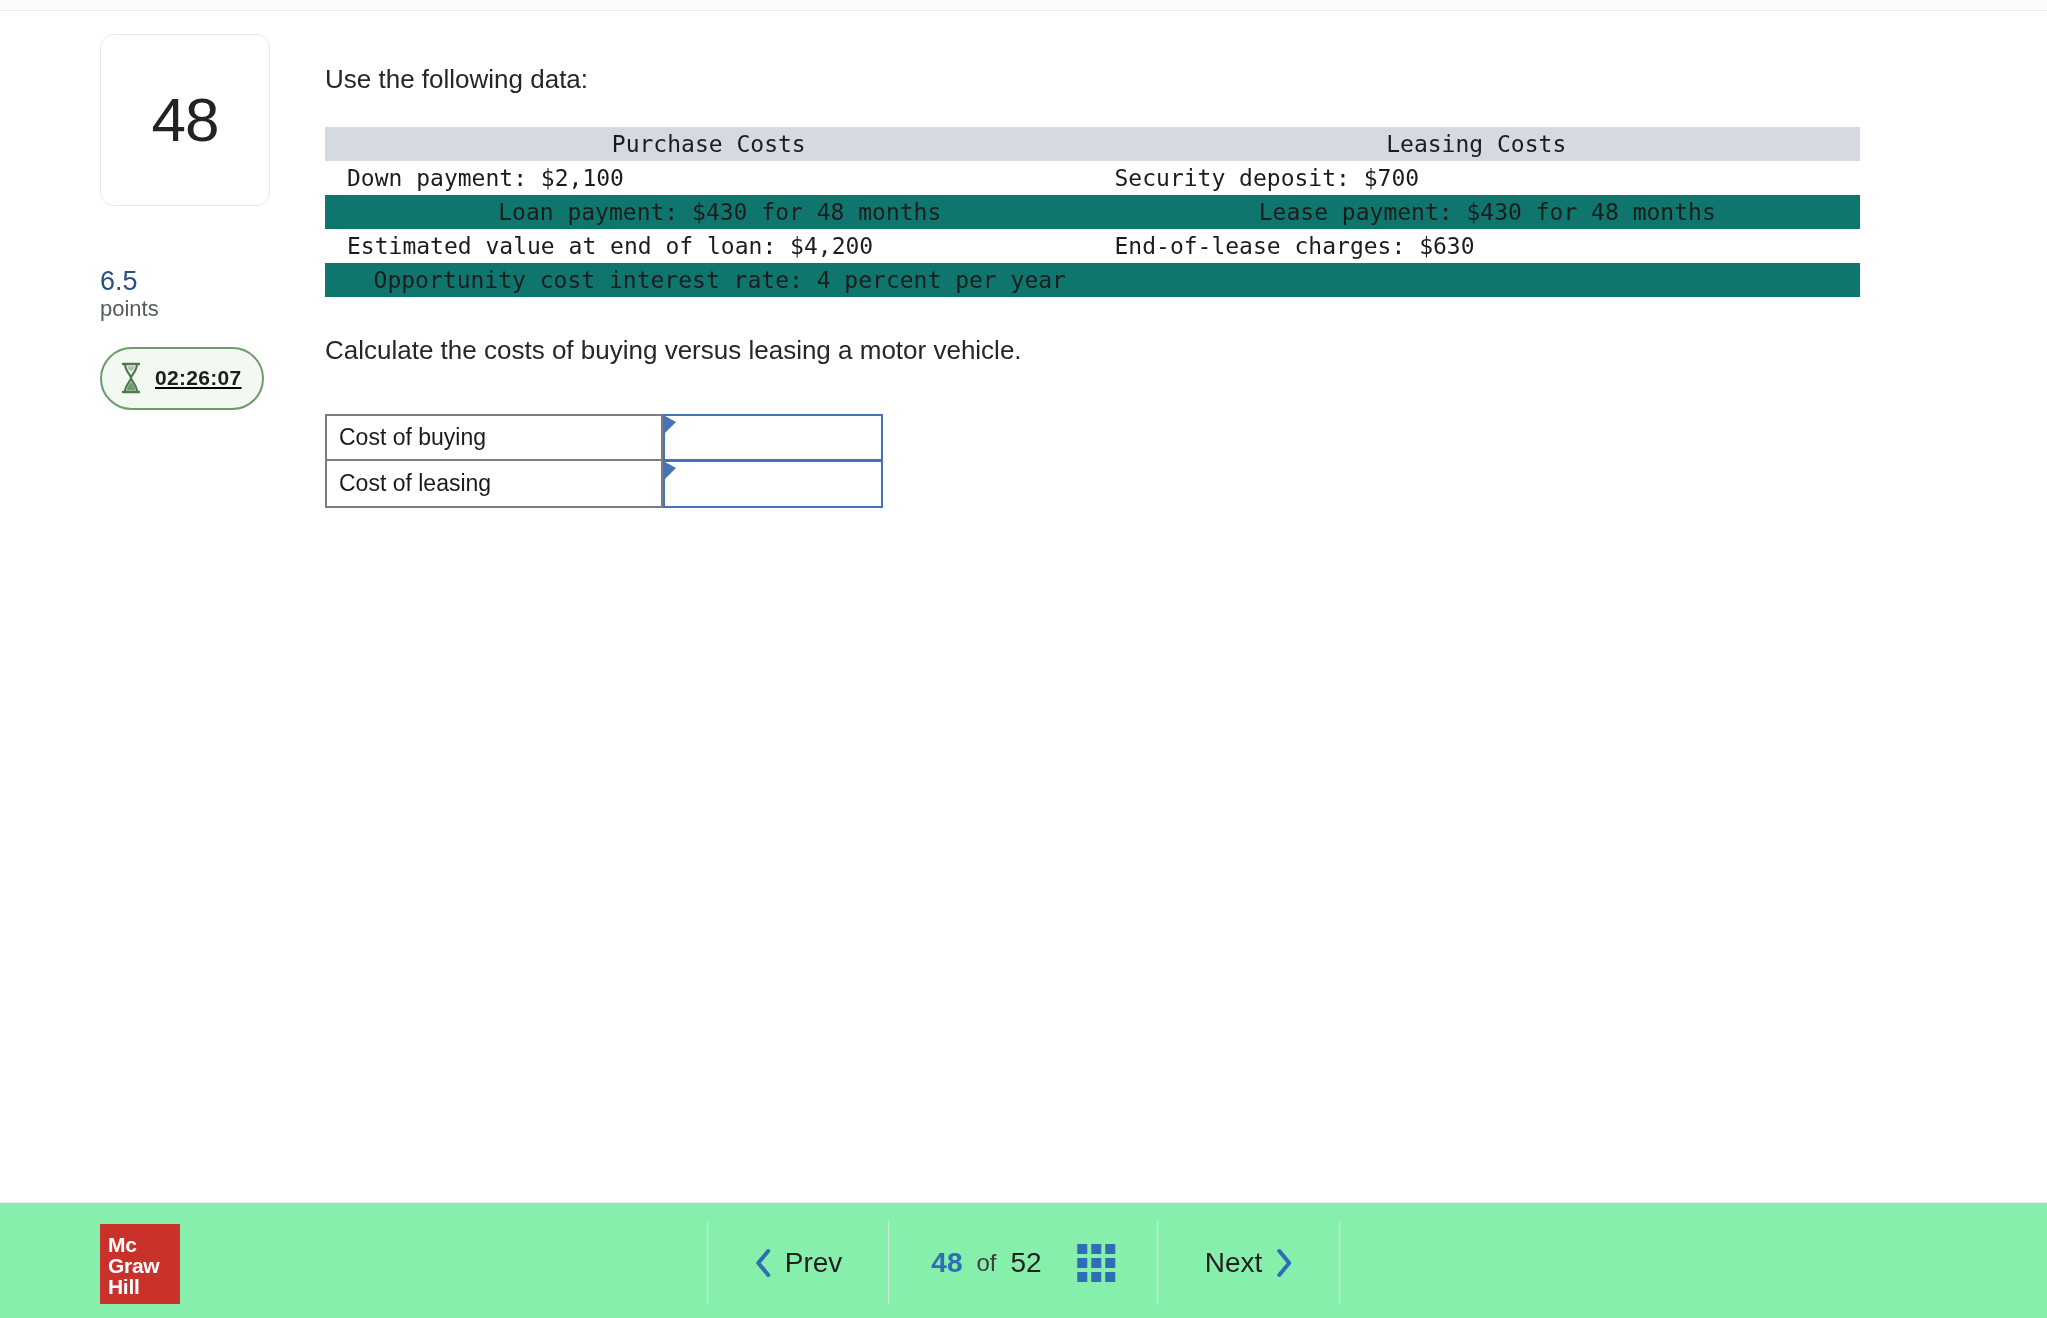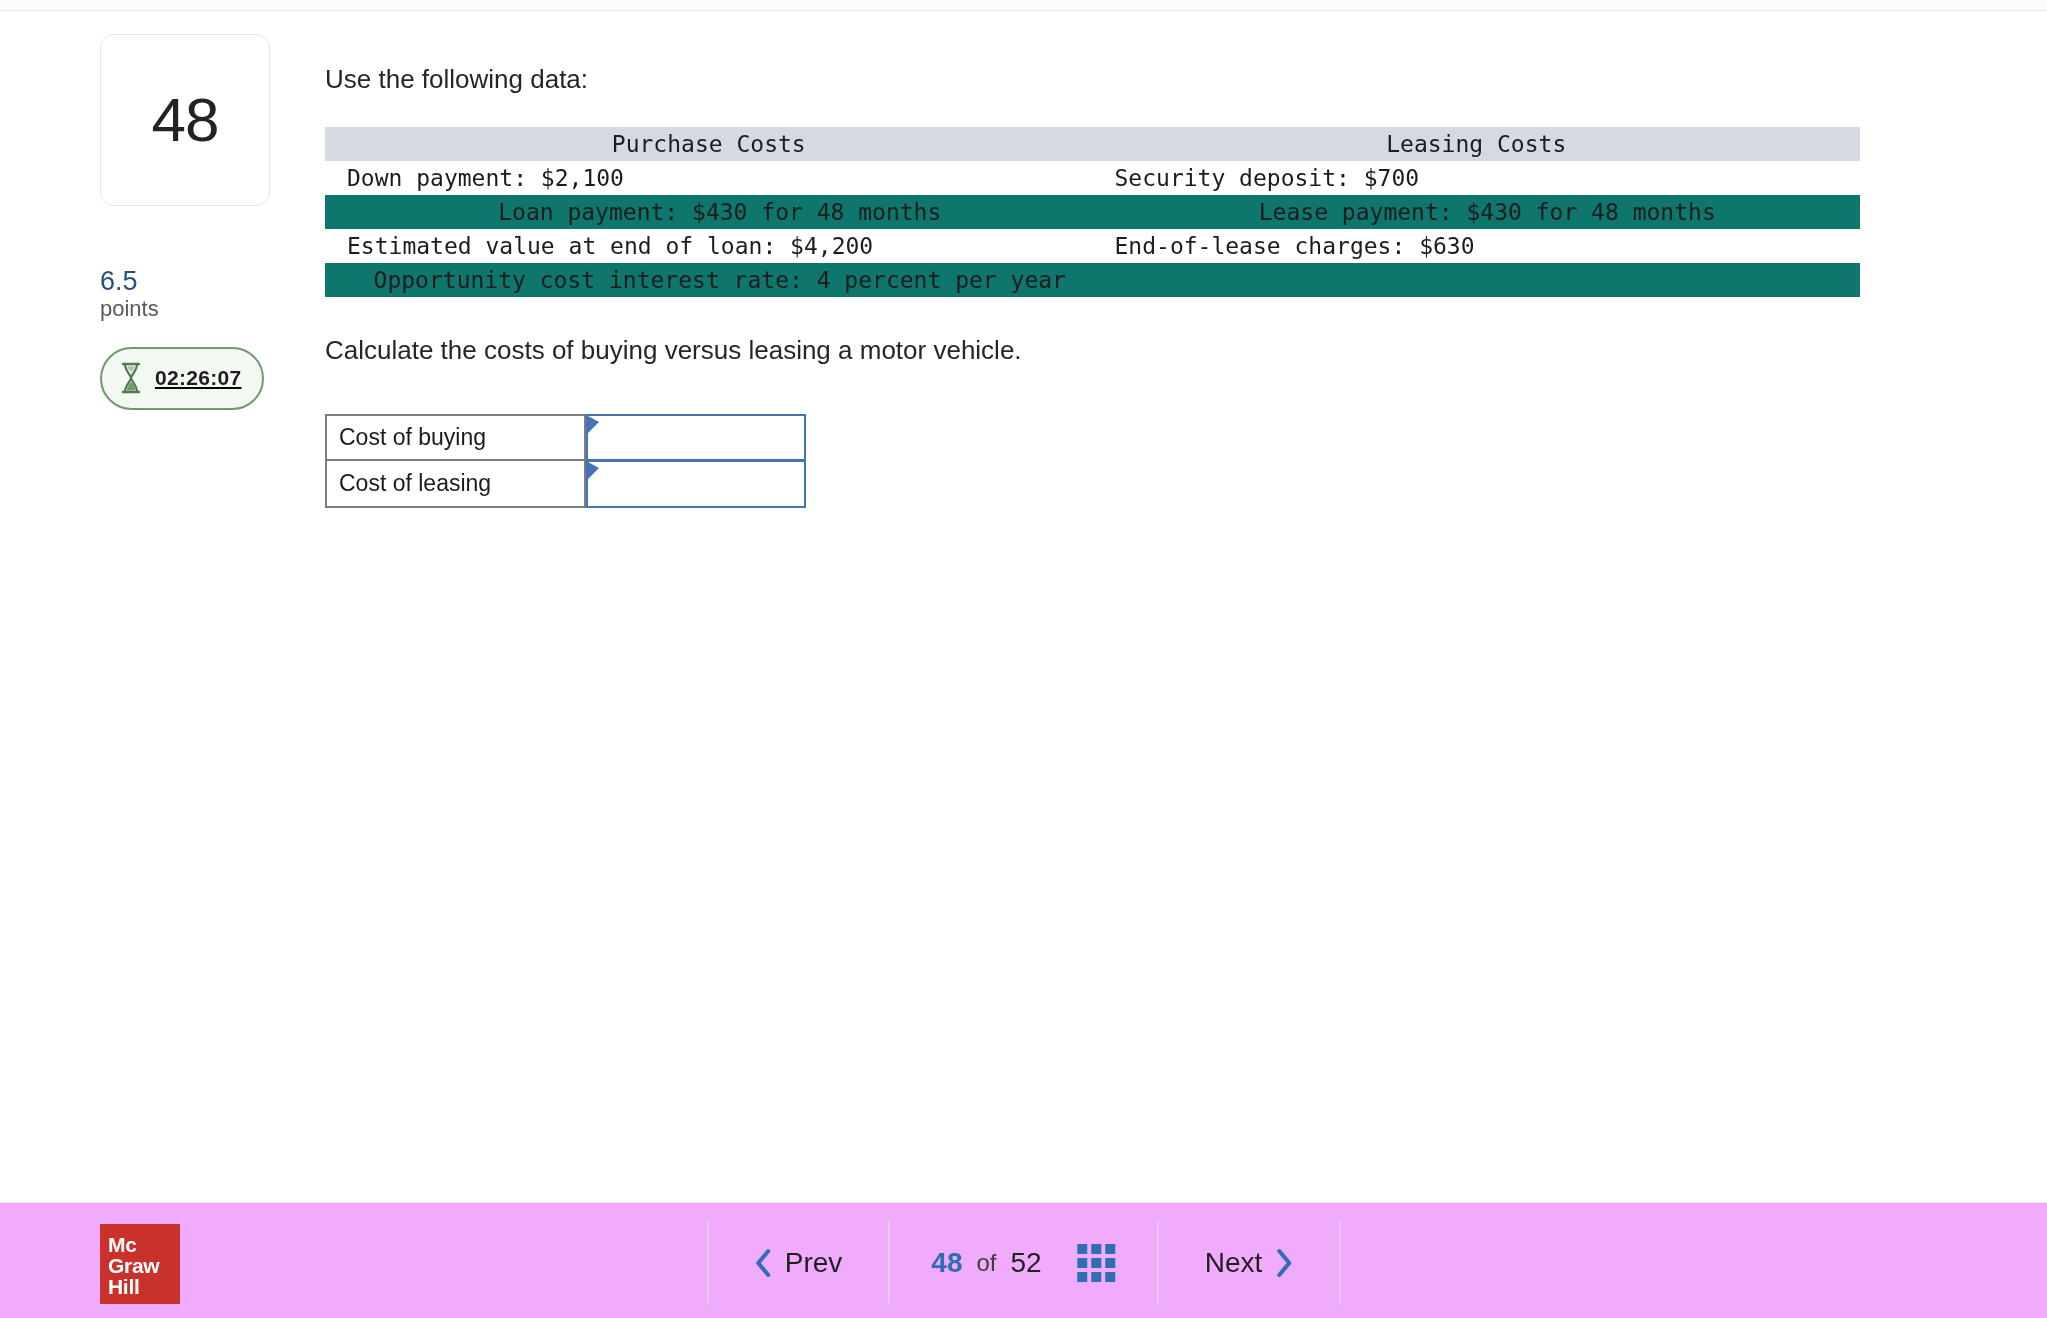--- a/index.html
+++ b/index.html
@@ -151,21 +151,21 @@
   }
 
   
   .answer-table {
     margin-top: 46px;
     border-collapse: separate;
     border-spacing: 0;
     table-layout: fixed;
   }
   .answer-table td.label-cell {
-    width: 261px;
+    width: 338px;
     height: 47px;
     border: 2px solid #7d7d7d;
     padding: 0 0 0 12px;
     font-size: 23px;
     color: #1b1b1b;
     background: #ffffff;
     vertical-align: middle;
     white-space: nowrap;
   }
   .answer-table tr + tr td.label-cell { border-top: none; }
@@ -206,21 +206,21 @@
     color: #1b1b1b;
   }
 
   
   .footer {
     position: absolute;
     left: 0;
     bottom: 0;
     width: 2047px;
     height: 116px;
-    background: #f0abfc;
+    background: #86efac;
     border-top: 1px solid #ececec;
   }
 
   .mh-logo {
     position: absolute;
     left: 100px;
     top: 21px;
     width: 80px;
     height: 80px;
     background: #c9312b;

